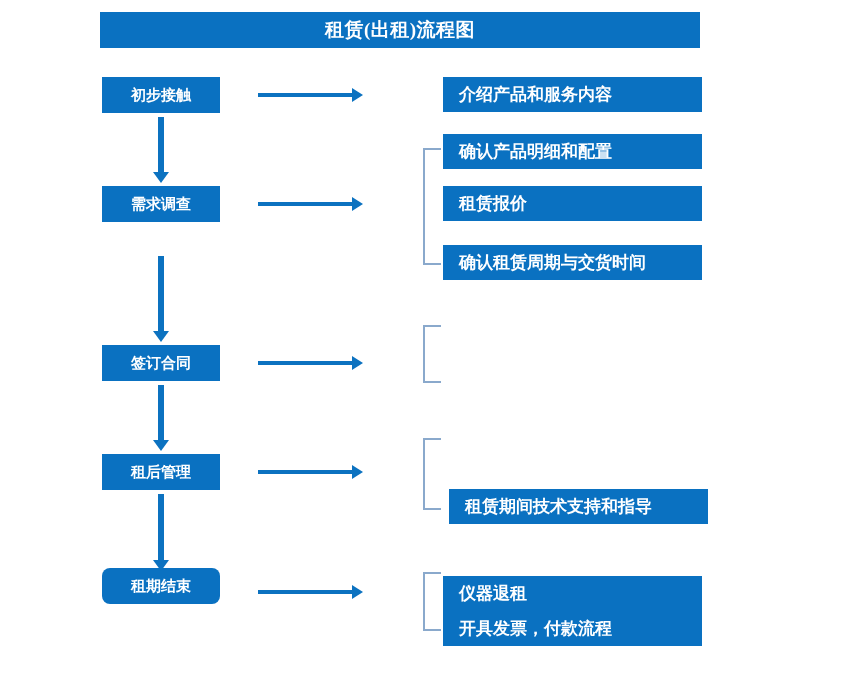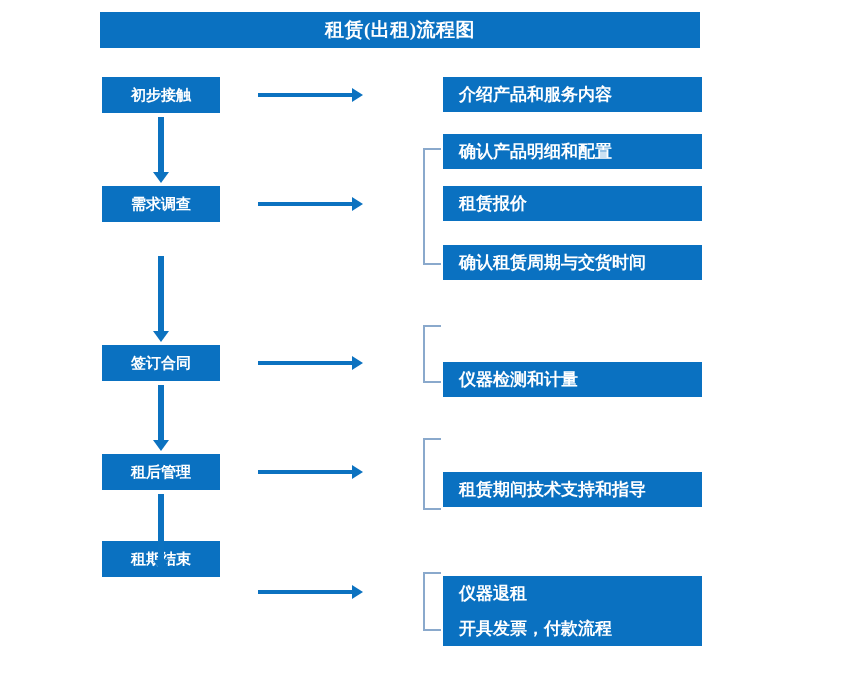--- a/index.html
+++ b/index.html
@@ -120,28 +120,27 @@
 <body>
 
 <div id="canvas">
 
   <div class="title-bar">租赁(出租)流程图</div>
 
   <div class="box box-left" style="top:77px;">初步接触</div>
   <div class="box box-left" style="top:186px;">需求调查</div>
   <div class="box box-left" style="top:345px;">签订合同</div>
   <div class="box box-left" style="top:454px;">租后管理</div>
-  <div class="box box-left" style="top:541px;">租期结束</div>
+  <div class="box box-left" style="top:568px;border-radius:8px;">租期结束</div>
 
   <div class="box box-right" style="top:77px;">介绍产品和服务内容</div>
   <div class="box box-right" style="top:134px;">确认产品明细和配置</div>
   <div class="box box-right" style="top:186px;">租赁报价</div>
   <div class="box box-right" style="top:245px;">确认租赁周期与交货时间</div>
-  <div class="box box-right" style="top:362px;">仪器检测和计量</div>
-  <div class="box box-right" style="top:472px;">租赁期间技术支持和指导</div>
+  <div class="box box-right" style="top:489px;margin-left:6px;">租赁期间技术支持和指导</div>
   <div class="box box-right" style="top:560px;margin-top:16px;">仪器退租</div>
   <div class="box box-right" style="top:611px;">开具发票，付款流程</div>
 
   <div class="arrow-h" style="left:258px; top:88px;  width:105px;">
     <div class="shaft" style="width:94px;"></div>
     <div class="head" style="left:94px;"></div>
   </div>
   <div class="arrow-h" style="left:258px; top:197px; width:105px;">
     <div class="shaft" style="width:94px;"></div>
     <div class="head" style="left:94px;"></div>

